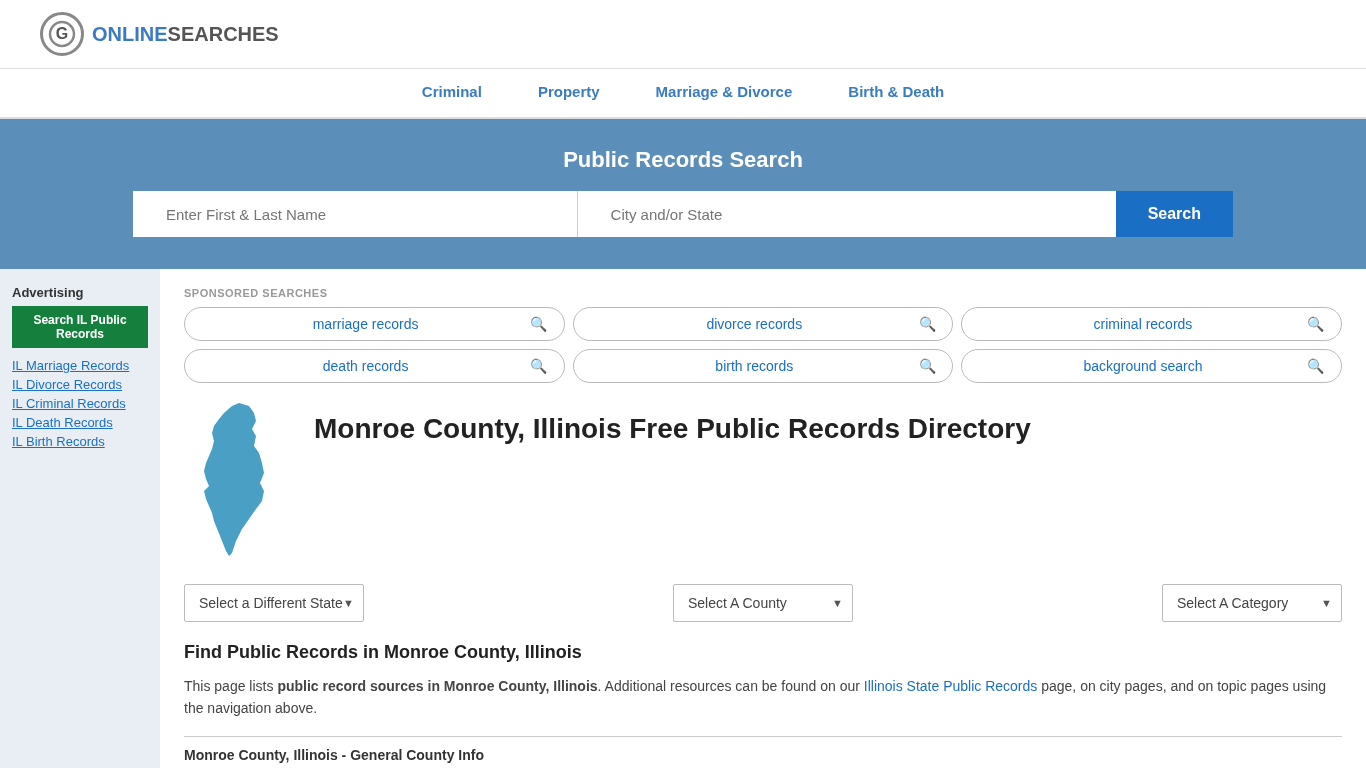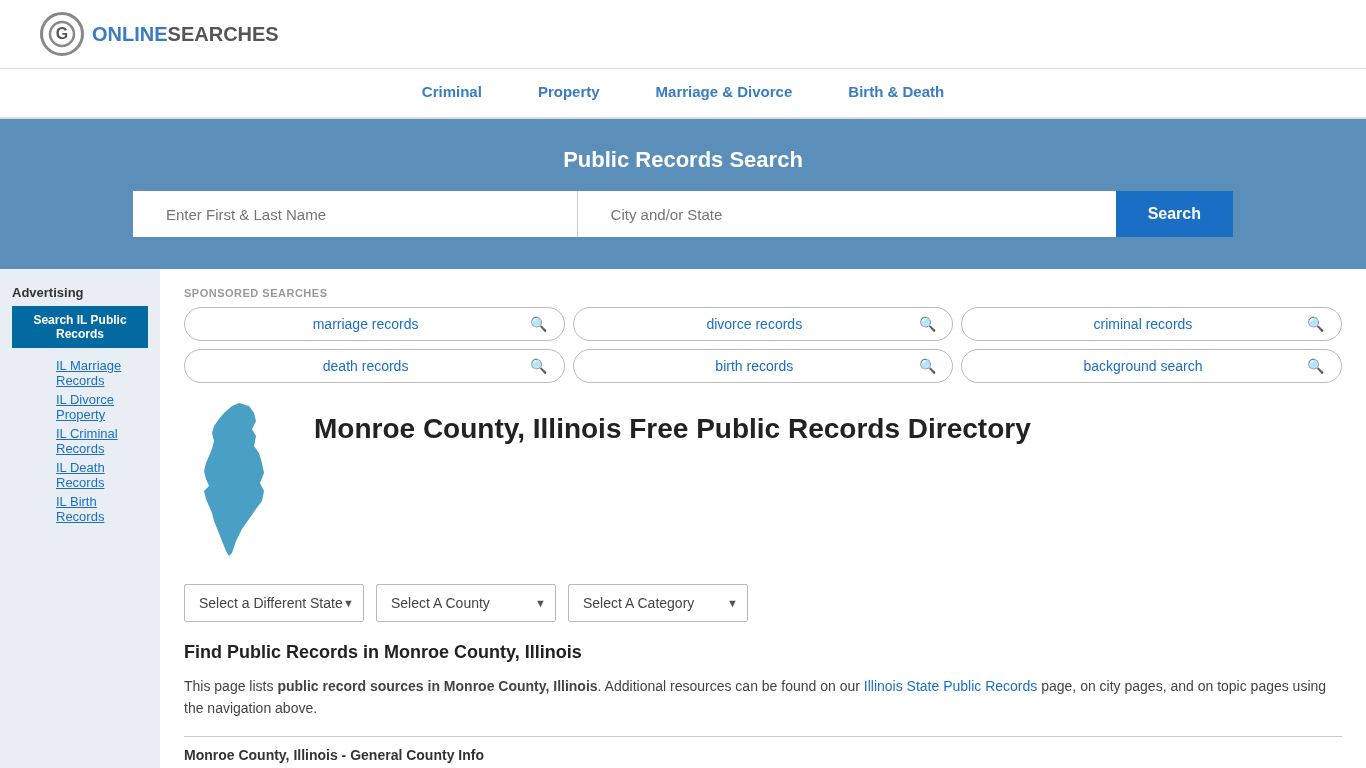--- a/index.html
+++ b/index.html
@@ -27,40 +27,40 @@
     .search-input-name { flex: 1.2; }
     .search-input-location { flex: 1.5; border-left: 1px solid #ccc; }
     .search-btn { background: #1a6fc4; color: #fff; border: none; padding: 14px 32px; font-size: 16px; font-weight: bold; cursor: pointer; white-space: nowrap; }
 
     
     .main-content { display: flex; gap: 0; max-width: 1366px; padding: 0; }
 
     
     .sidebar { width: 160px; min-width: 160px; padding: 16px 12px; background: #e8eef3; }
     .sidebar-ad-label { font-weight: bold; font-size: 13px; color: #333; margin-bottom: 6px; }
-    .sidebar-ad-btn { background: #0369a1; color: #fff; padding: 7px 10px; font-size: 12px; font-weight: bold; cursor: pointer; margin-bottom: 10px; display: block; width: 100%; text-align: center; border: none; }
-    .sidebar-link { display: block; color: #1a6fc4; font-size: 13px; text-decoration: underline; margin-bottom: 4px; cursor: pointer; margin-left: 44px; }
+    .sidebar-ad-btn { background: #15803d; color: #fff; padding: 7px 10px; font-size: 12px; font-weight: bold; cursor: pointer; margin-bottom: 10px; display: block; width: 100%; text-align: center; border: none; }
+    .sidebar-link { display: block; color: #1a6fc4; font-size: 13px; text-decoration: underline; margin-bottom: 4px; cursor: pointer; }
 
     
     .content { flex: 1; padding: 12px 24px 24px; background: #fff; min-height: 600px; }
 
     
     .sponsored-label { font-size: 11px; color: #999; font-weight: bold; letter-spacing: 0.5px; margin-bottom: 8px; margin-top: 6px; }
     .sponsored-grid { display: grid; grid-template-columns: repeat(3, 1fr); gap: 8px; margin-bottom: 18px; }
     .sponsored-item { border: 1px solid #bbb; border-radius: 20px; padding: 8px 16px; display: flex; align-items: center; justify-content: space-between; cursor: pointer; }
     .sponsored-item-label { color: #1a6fc4; font-size: 14px; flex: 1; text-align: center; }
     .sponsored-icon { color: #555; font-size: 14px; }
 
     
     .state-section { display: flex; align-items: flex-start; gap: 20px; margin-bottom: 20px; margin-top: 8px; }
     .state-map { width: 110px; min-width: 110px; }
     .state-title { font-size: 28px; font-weight: bold; color: #222; line-height: 1.3; padding-top: 10px; }
 
     
-    .dropdowns { display: flex; gap: 12px; margin-bottom: 20px; flex-wrap: wrap; }
+    .dropdowns { display: flex; gap: 4px; margin-bottom: 20px; flex-wrap: wrap; justify-content: space-between; }
     .dropdown-select { padding: 10px 14px; border: 1px solid #bbb; border-radius: 2px; font-size: 14px; color: #444; background: #fff; cursor: pointer; appearance: none; min-width: 180px; }
     .dropdown-wrapper { position: relative; display: inline-block; }
     .dropdown-wrapper::after { content: "▼"; position: absolute; right: 10px; top: 50%; transform: translateY(-50%); font-size: 11px; color: #555; pointer-events: none; }
 
     
     .find-title { font-size: 18px; font-weight: bold; color: #222; margin-bottom: 12px; }
     .find-description { font-size: 14px; color: #444; line-height: 1.6; }
     .find-description a { color: #1a6fc4; }
     .find-bold { font-weight: bold; }
 
@@ -102,21 +102,21 @@
     <button class="search-btn">Search</button>
   </div>
 </div>
 
 <div class="main-content">
 
   <aside class="sidebar">
     <div class="sidebar-ad-label">Advertising</div>
     <button class="sidebar-ad-btn">Search IL Public Records</button>
     <a class="sidebar-link">IL Marriage Records</a>
-    <a class="sidebar-link">IL Divorce Property</a>
+    <a class="sidebar-link">IL Divorce Records</a>
     <a class="sidebar-link">IL Criminal Records</a>
     <a class="sidebar-link">IL Death Records</a>
     <a class="sidebar-link">IL Birth Records</a>
   </aside>
 
   <div class="content">
 
     <div class="sponsored-label">SPONSORED SEARCHES</div>
     <div class="sponsored-grid">
       <div class="sponsored-item">

